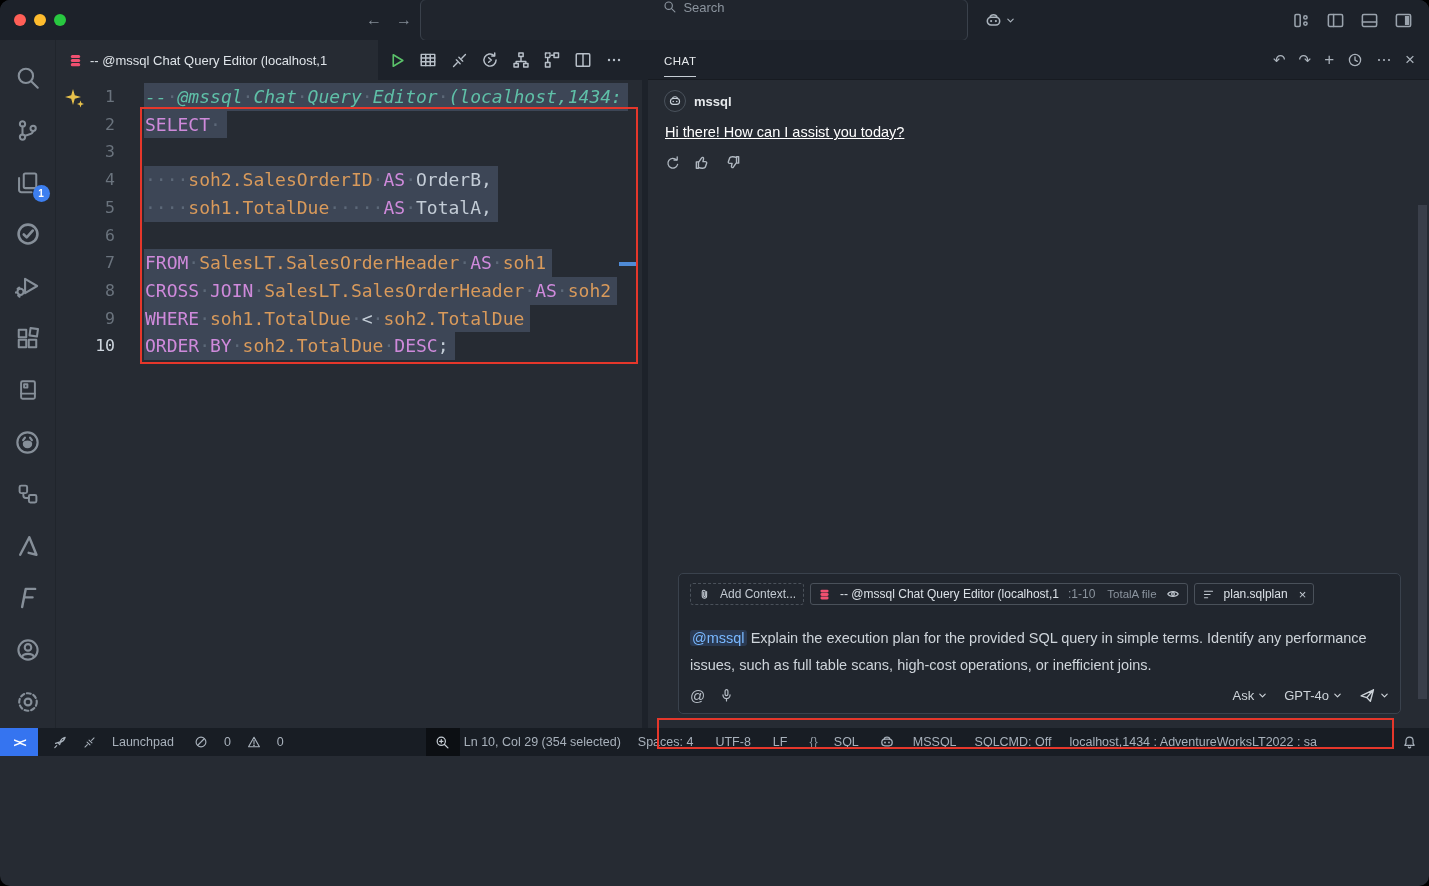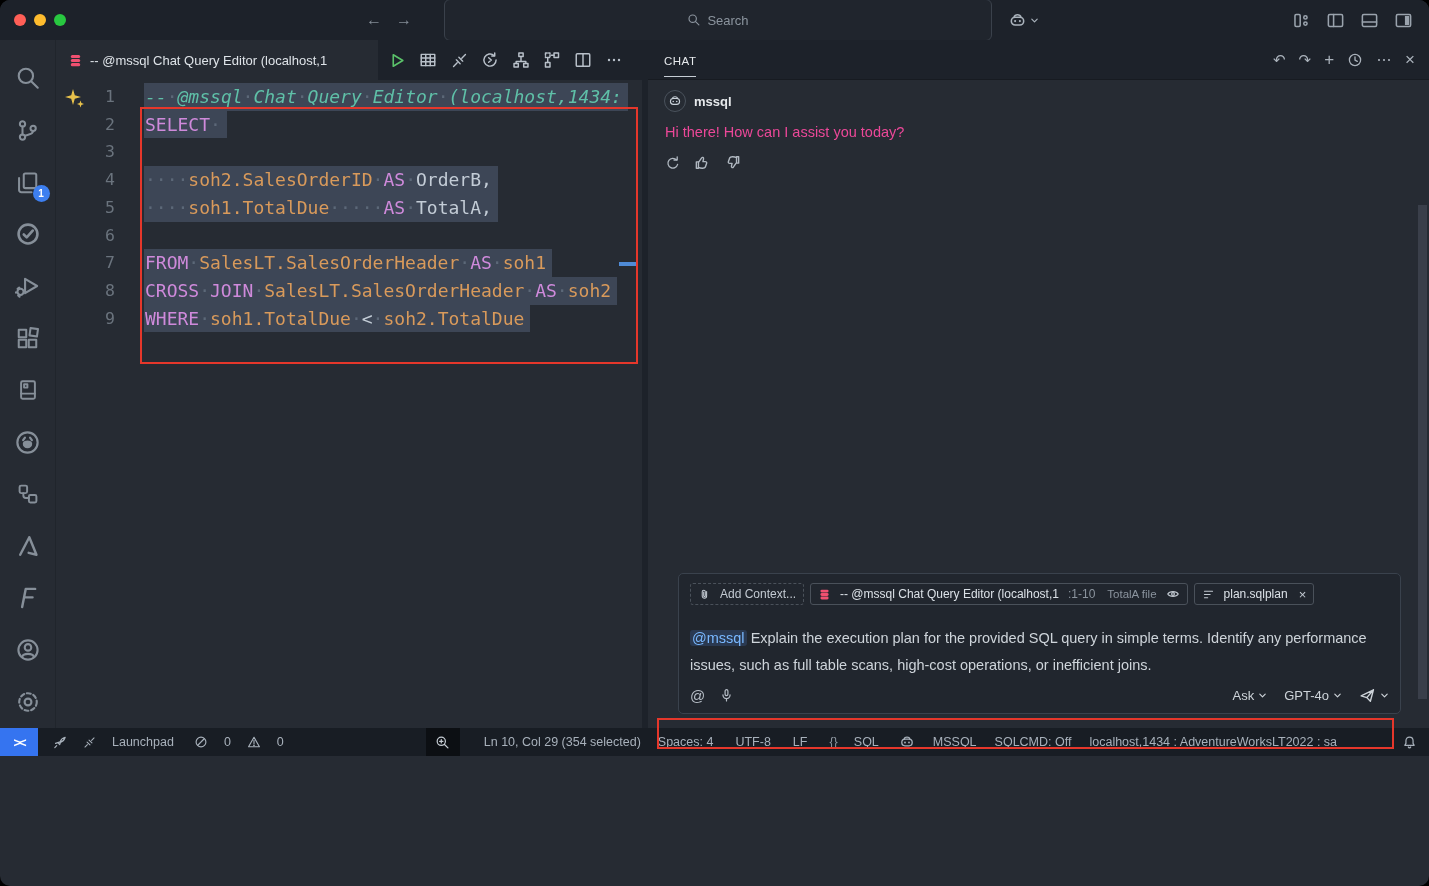--- a/index.html
+++ b/index.html
@@ -8,22 +8,22 @@
     font-family:"Liberation Sans",sans-serif;color:#c9d1d9;-webkit-font-smoothing:antialiased;}
   svg{display:block;}
   .ic{stroke:currentColor;fill:none;stroke-width:1.3;stroke-linecap:round;stroke-linejoin:round;}
 
   
   .titlebar{height:40px;background:#1d222a;display:flex;align-items:center;flex:none;}
   .lights{display:flex;gap:8px;margin-left:14px;}
   .light{width:12px;height:12px;border-radius:50%;}
   .nav{display:flex;gap:14px;margin-left:300px;color:#848d97;font-size:16px;}
   .navbtn{cursor:default;}
-  .searchbox{margin-left:32px;width:548px;height:42px;background:#20252d;border:1px solid #3a414b;border-radius:6px;
-    display:flex;align-items:center;justify-content:center;gap:6px;color:#8b949e;font-size:13px;}
+  .searchbox{margin-left:8px;width:548px;height:42px;background:#20252d;border:1px solid #3a414b;border-radius:6px;
+    display:flex;align-items:flex-start;justify-content:center;gap:6px;color:#8b949e;font-size:13px;}
   .copilot-btn{margin-left:16px;display:flex;align-items:center;gap:3px;color:#aab3bc;}
   .tb-right{margin-left:auto;display:flex;gap:15px;padding-right:16px;color:#9aa3ad;}
 
   
   .bodyrow{flex:1;display:flex;min-height:0;}
   .activitybar{width:56px;flex:none;background:#262b33;border-right:1px solid #20252c;display:flex;flex-direction:column;align-items:center;padding-top:12px;}
   .act{position:relative;width:48px;height:52px;display:flex;align-items:center;justify-content:center;color:#868f99;}
   .act.spacer{flex:1;}
   .badge{position:absolute;right:2px;bottom:6px;min-width:17px;height:17px;border-radius:50%;background:#3d7ff0;color:#fff;
     font-size:10px;display:flex;align-items:center;justify-content:center;font-weight:bold;}
@@ -52,21 +52,21 @@
 
   
   .chat{flex:1;display:flex;flex-direction:column;background:#262b33;border-left:6px solid #1d222a;min-width:0;}
   .chat-header{height:40px;flex:none;background:#1d222a;display:flex;align-items:center;padding:0 14px 0 16px;border-bottom:1px solid #171b21;}
   .chat-tab{font-size:11.5px;letter-spacing:.5px;color:#e6e9ec;padding:12px 0 9px;border-bottom:1px solid #c6cdd4;}
   .chat-tools{margin-left:auto;display:flex;gap:13px;align-items:center;color:#aab2bb;font-size:15px;}
   .chat-body{flex:1;position:relative;padding:10px 16px 0;min-height:0;display:flex;flex-direction:column;}
   .msg-head{display:flex;align-items:center;gap:8px;}
   .avatar{width:22px;height:22px;border-radius:50%;border:1px solid #4a525c;display:flex;align-items:center;justify-content:center;color:#c9d1d9;}
   .msg-author{font-size:13px;font-weight:bold;color:#e6e9ec;}
-  .msg-text{margin:12px 0 0 1px;font-size:14.5px;color:#ec4899;}
+  .msg-text{margin:12px 0 0 1px;font-size:14.5px;color:#ffffff;text-decoration:underline;}
   .msg-actions{display:flex;gap:13px;margin:14px 0 0 1px;color:#b0b8c1;align-items:center;}
   .flexfill{flex:1;}
 
   .chat-input{margin:0 12px 14px 14px;border:1px solid #3a424d;border-radius:5px;background:#21262e;padding:8px 11px 9px;flex:none;}
   .ctx-row{display:flex;align-items:center;gap:6px;height:24px;}
   .chip{display:flex;align-items:center;gap:9px;height:22px;border:1px solid #4a515a;border-radius:3px;padding:0 7px;
     font-size:12px;color:#c3cad2;background:transparent;white-space:nowrap;}
   .chip.dashed{border-style:dashed;}
   .chip .dim{color:#8b949e;}
   .chip .subtle{color:#8b949e;font-size:11.5px;margin-left:3px;}
@@ -316,20 +316,21 @@
         <div>
             <div class="code-line"><span class="lnum">1</span><span class="ltext sel"><span class="tk-cm">--</span><span class="ws">·</span><span class="tk-cm">@mssql</span><span class="ws">·</span><span class="tk-cm">Chat</span><span class="ws">·</span><span class="tk-cm">Query</span><span class="ws">·</span><span class="tk-cm">Editor</span><span class="ws">·</span><span class="tk-cm">(localhost,1434:</span></span></div>
             <div class="code-line"><span class="lnum">2</span><span class="ltext sel"><span class="tk-kw">SELECT</span><span class="ws">·</span></span></div>
             <div class="code-line"><span class="lnum">3</span></div>
             <div class="code-line"><span class="lnum">4</span><span class="ltext sel"><span class="ws">····</span><span class="tk-id">soh2.SalesOrderID</span><span class="ws">·</span><span class="tk-kw">AS</span><span class="ws">·</span><span class="tk-pl">OrderB,</span></span></div>
             <div class="code-line"><span class="lnum">5</span><span class="ltext sel"><span class="ws">····</span><span class="tk-id">soh1.TotalDue</span><span class="ws">·····</span><span class="tk-kw">AS</span><span class="ws">·</span><span class="tk-pl">TotalA,</span></span></div>
             <div class="code-line"><span class="lnum">6</span></div>
             <div class="code-line"><span class="lnum">7</span><span class="ltext sel"><span class="tk-kw">FROM</span><span class="ws">·</span><span class="tk-id">SalesLT.SalesOrderHeader</span><span class="ws">·</span><span class="tk-kw">AS</span><span class="ws">·</span><span class="tk-id">soh1</span></span></div>
             <div class="code-line"><span class="lnum">8</span><span class="ltext sel"><span class="tk-kw">CROSS</span><span class="ws">·</span><span class="tk-kw">JOIN</span><span class="ws">·</span><span class="tk-id">SalesLT.SalesOrderHeader</span><span class="ws">·</span><span class="tk-kw">AS</span><span class="ws">·</span><span class="tk-id">soh2</span></span></div>
             <div class="code-line"><span class="lnum">9</span><span class="ltext sel"><span class="tk-kw">WHERE</span><span class="ws">·</span><span class="tk-id">soh1.TotalDue</span><span class="ws">·</span><span class="tk-pl">&lt;</span><span class="ws">·</span><span class="tk-id">soh2.TotalDue</span></span></div>
+            <div class="code-line"><span class="lnum active">10</span><span class="ltext sel"><span class="tk-kw">ORDER</span><span class="ws">·</span><span class="tk-kw">BY</span><span class="ws">·</span><span class="tk-id">soh2.TotalDue</span><span class="ws">·</span><span class="tk-kw">DESC</span><span class="tk-pl">;</span></span></div>
           </div>
         <div class="cursor-mark" style="left:563px;top:182px;width:17px;height:4px;"></div>
       </div>
     </div>
 
     <div class="chat">
       <div class="chat-header">
         <span class="chat-tab">CHAT</span>
         <div class="chat-tools">
           <span>↶</span>
@@ -473,21 +474,21 @@
           <circle cx="8" cy="11.8" r=".4" fill="currentColor"></circle>
         </svg>
       <span>0</span>
     </div>
     <div class="sb-zoom" style="margin-left:142px">
       <svg class="ic" width="15" height="15" viewBox="0 0 16 16">
           <circle cx="6.7" cy="6.7" r="4.4"></circle>
           <path d="M10.1 10.1 L13.8 13.8 M4.9 6.7 h3.6 M6.7 4.9 v3.6"></path>
         </svg>
     </div>
-    <div class="sb-item" style="margin-left:24px">
+    <div class="sb-item" style="margin-left:4px">
         <span>Ln 10, Col 29 (354 selected)</span>
       </div>
     <div class="sb-item" style="margin-left:17px">
         <span>Spaces: 4</span>
       </div>
     <div class="sb-item" style="margin-left:22px">
         <span>UTF-8</span>
       </div>
     <div class="sb-item" style="margin-left:22px">
         <span>LF</span>

